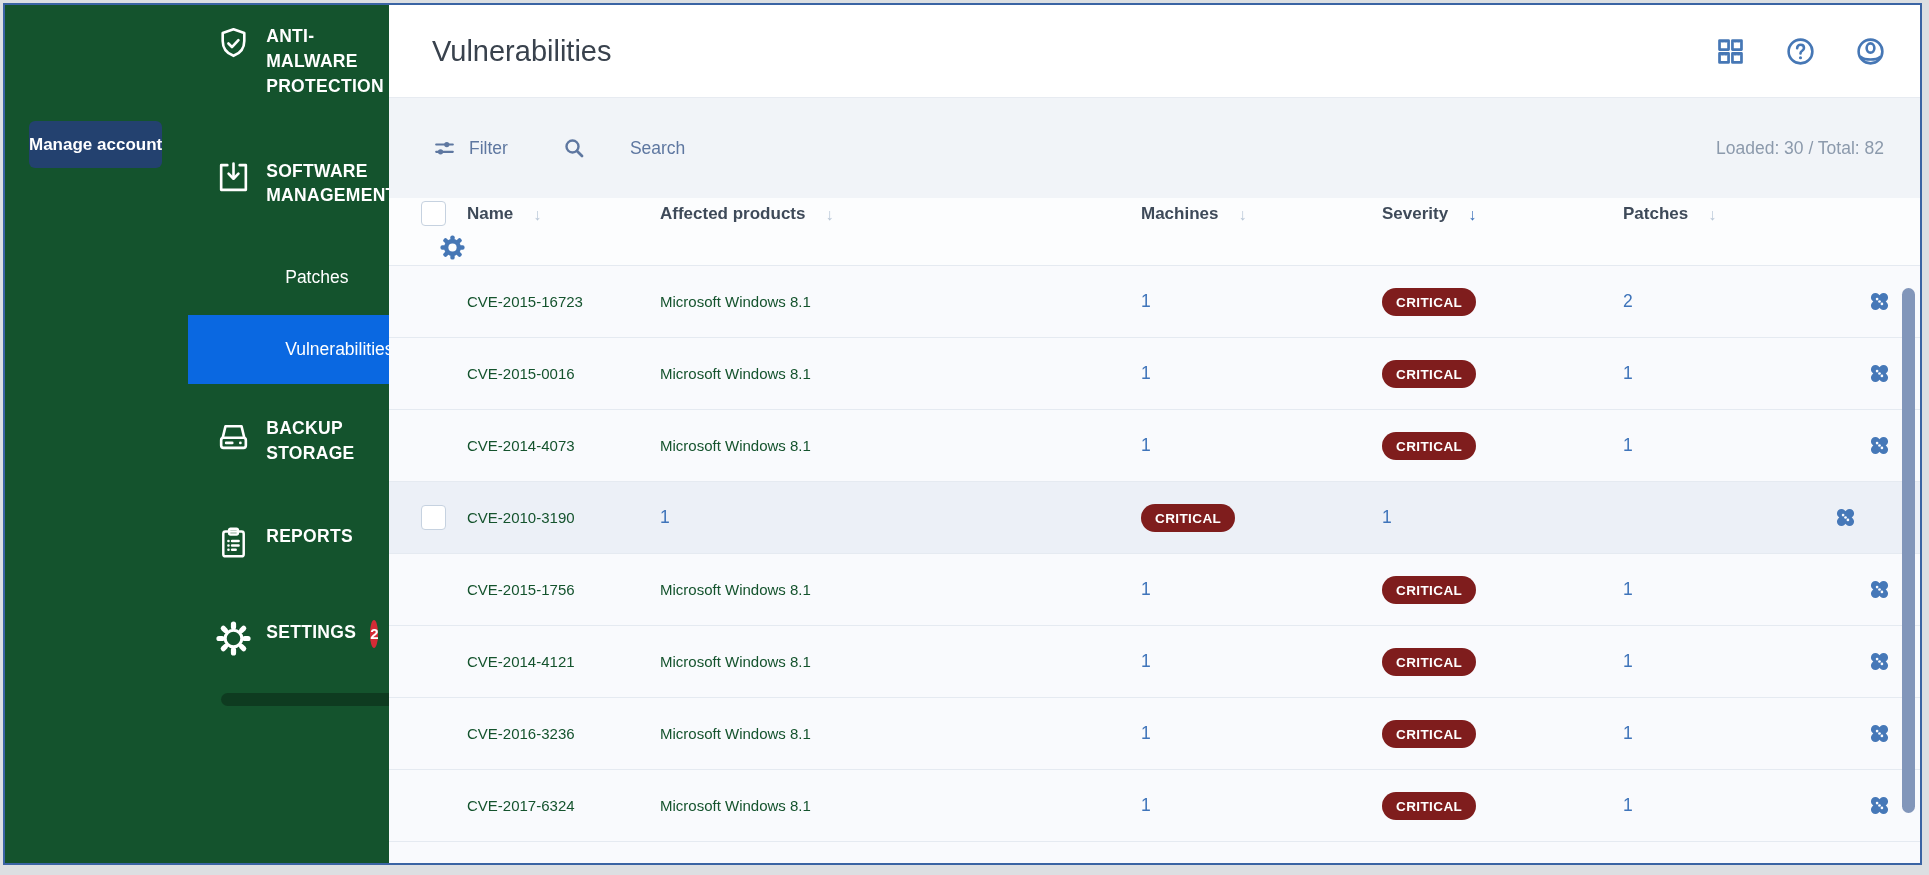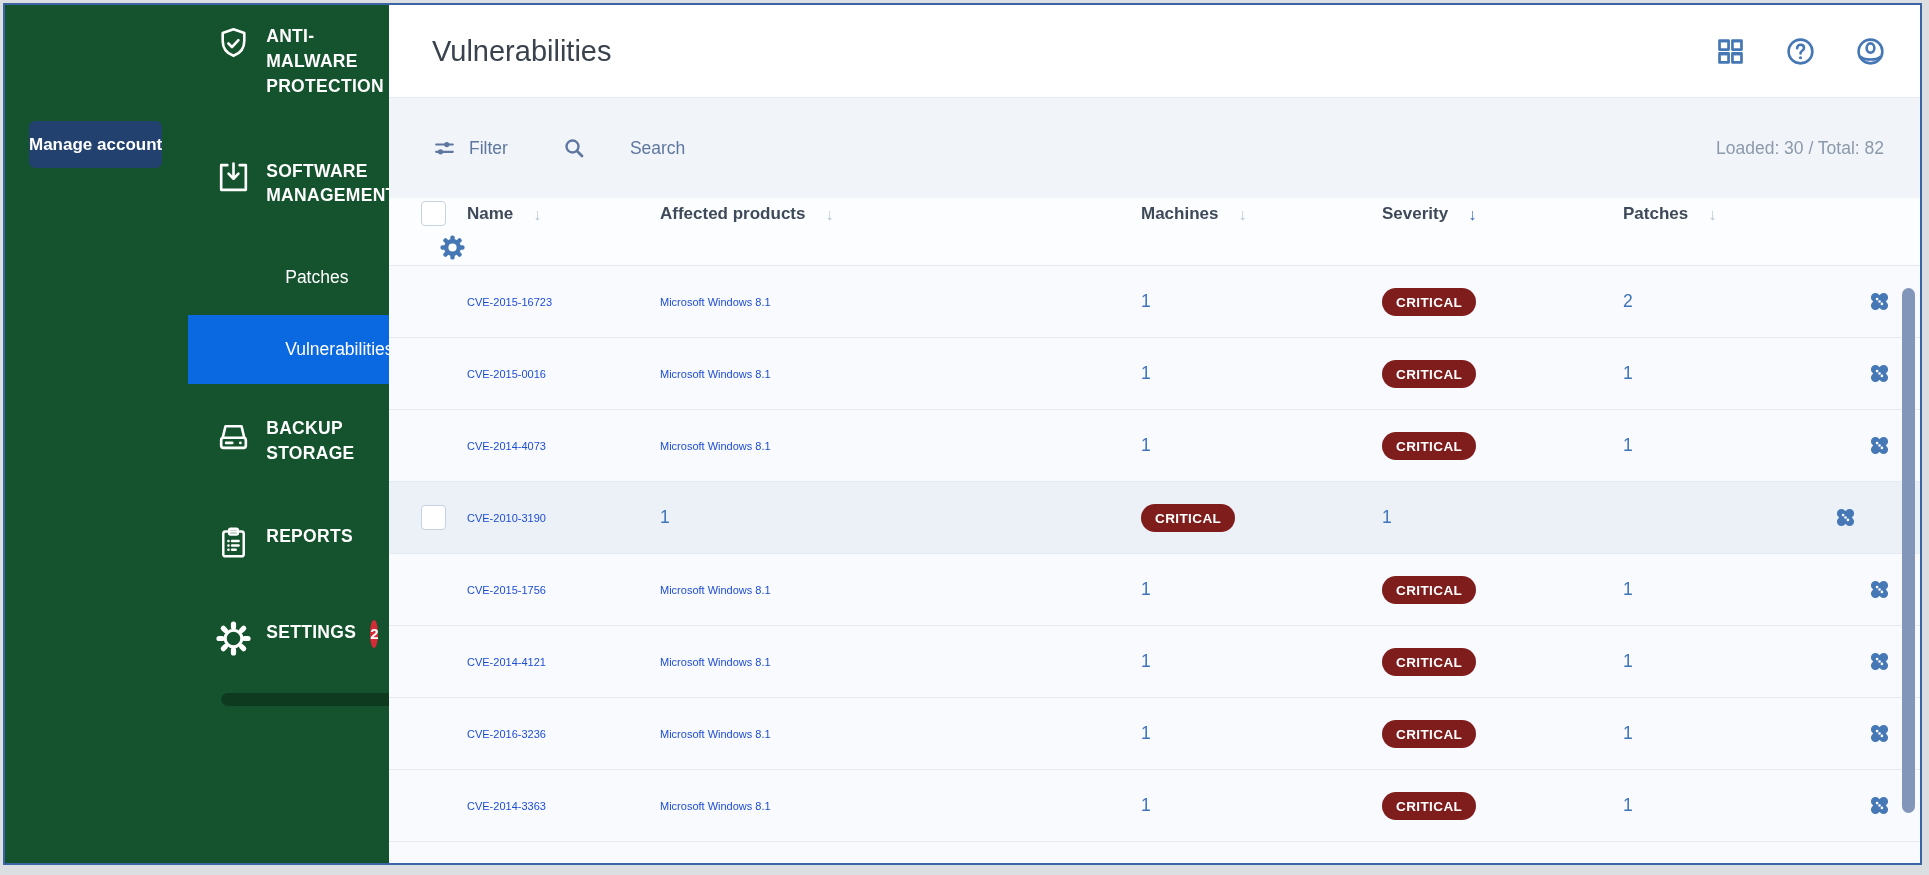--- a/index.html
+++ b/index.html
@@ -47,21 +47,21 @@
   .thead { height:68px; background:#fcfdfe; border-bottom:1px solid #e5eaf1; }
   .th { font-size:17px; font-weight:600; color:#3e4a59; display:flex; align-items:flex-end; gap:20px; cursor:pointer; }
   .sort { font-size:16px; color:#b9c7d7; font-weight:400; }
   .sort.active { color:#3a6fb9; font-weight:700; }
   .th-gear { justify-self:end; cursor:pointer; }
 
   .tbody { flex:1; overflow:hidden; }
   .trow { height:72px; background:#f9fafd; border-bottom:1px solid #e5eaf1; cursor:pointer; }
   .trow.selected { background:#ecf0f7; }
   .checkbox { width:25px; height:25px; border:1.5px solid #c6d2e0; border-radius:4px; background:#fff; cursor:pointer; }
-  .cell { font-size:11px; color:#1d4ed8; white-space:nowrap; overflow:hidden; }
+  .cell { font-size:15px; color:#14532d; white-space:nowrap; overflow:hidden; }
   .cell-link { font-size:17.5px; color:#3f74ba; cursor:pointer; }
   .sev-badge { display:inline-block; background:#7f1d1d; color:#fff; font-size:13.5px; font-weight:700;
                letter-spacing:.4px; padding:7px 14px 6px; border-radius:15px; }
   .row-action { justify-self:end; cursor:pointer; }
 
   .vscroll { position:absolute; right:5px; top:283px; width:13px; height:525px; border-radius:7px; background:#8296ba; }
 </style>
 </head>
 <body>
 
@@ -343,21 +343,21 @@
       </g>
       <g fill="#f9fafd">
         <circle cx="10" cy="10" r="1.1"></circle>
         <circle cx="14" cy="14" r="1.1"></circle>
         <circle cx="12" cy="12" r="1.1"></circle>
       </g>
     </svg>
   </div>
         <div class="grid trow">
     <span class="checkbox" style="visibility: hidden;"></span>
-    <span class="cell">CVE-2014-3363</span>
+    <span class="cell">CVE-2017-6324</span>
     <span class="cell">Microsoft Windows 8.1</span>
     <span class="cell-link">1</span>
     <span><span class="sev-badge">CRITICAL</span></span>
     <span class="cell-link">1</span>
     <svg class="row-action" width="29" height="29" viewBox="0 0 24 24">
       <g fill="#4678b8">
         <rect x="3.5" y="8.3" width="17" height="7.4" rx="3.7" transform="rotate(45 12 12)"></rect>
         <rect x="3.5" y="8.3" width="17" height="7.4" rx="3.7" transform="rotate(-45 12 12)"></rect>
       </g>
       <g fill="#f9fafd">

